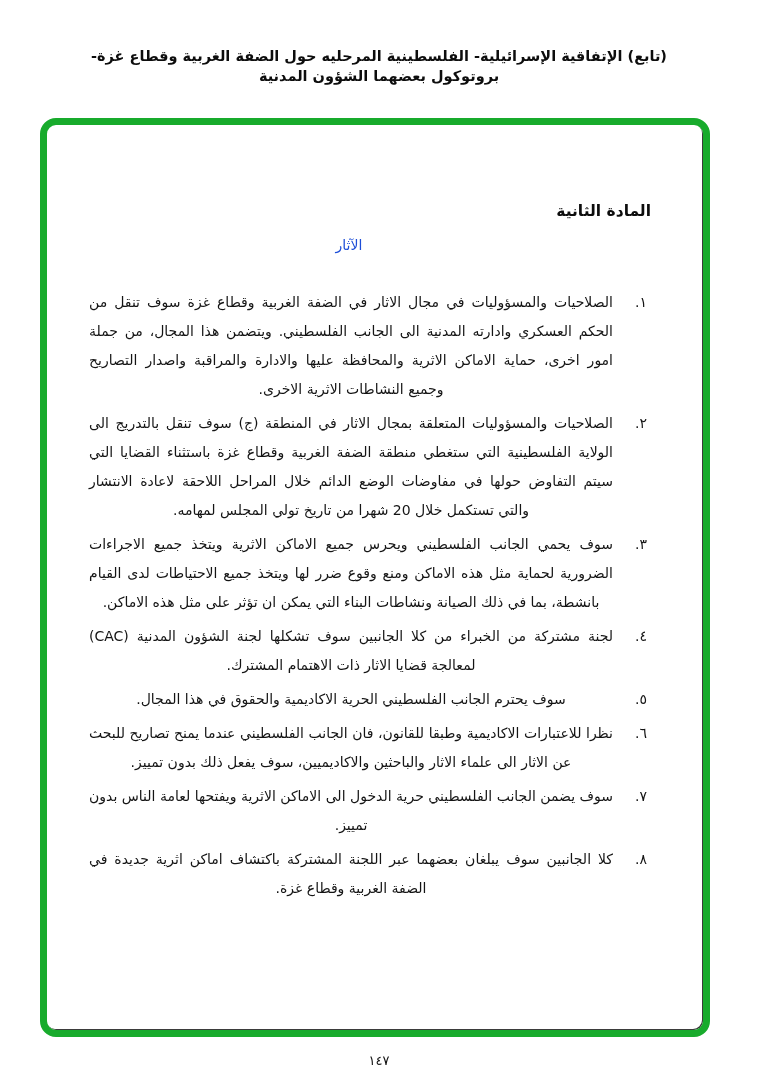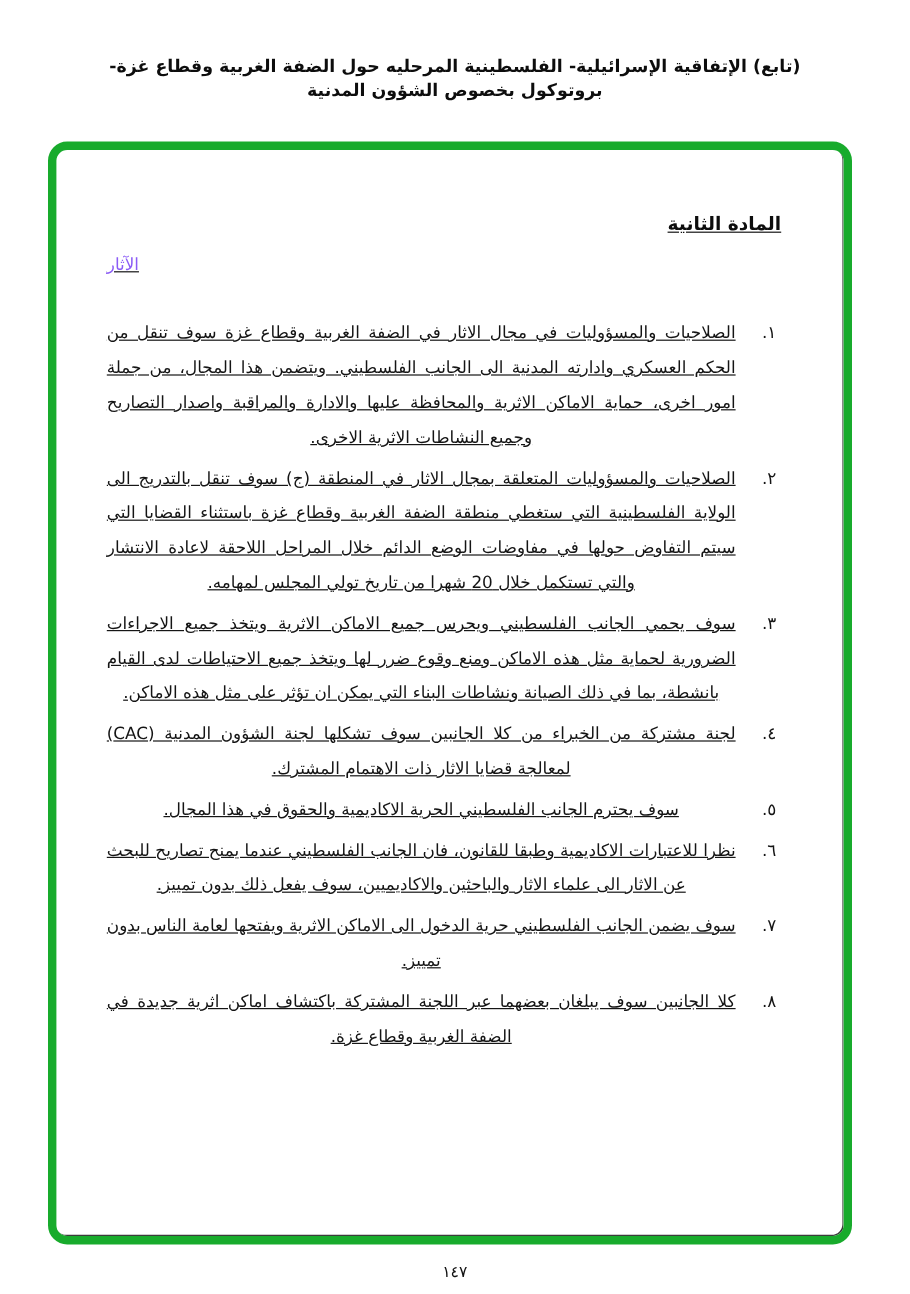--- a/index.html
+++ b/index.html
@@ -19,28 +19,28 @@
     font-size:10.5px;font-weight:bold;margin-top:5px;color:#222;
   }
   .doc-frame{
     position:absolute;left:40px;top:118px;width:670px;height:919px;
     box-sizing:border-box;border:7px solid #18ab2c;border-radius:16px;
     box-shadow:inset -1px -1px 0 rgba(25,25,25,.85);
     background:#fff;
   }
   .doc-content{
     position:absolute;top:0;left:0;right:0;bottom:0;
-    padding:52px 52px 0 42px;direction:rtl;box-sizing:border-box;text-decoration:underline;
+    padding:76px 52px 0 42px;direction:rtl;box-sizing:border-box;
   }
   .article-heading{
     font-size:15.5px;font-weight:bold;text-align:right;color:#0d0d0d;
     line-height:20px;
   }
   .article-subheading{
-    font-size:14px;text-align:left;margin:14px 42px 0 0;color:#8b5cf6;
+    font-size:14px;text-align:center;margin:14px 42px 0 0;color:#1d4ed8;
     line-height:20px;
   }
   .items{margin-top:33px;}
   .item{
     position:relative;padding-right:38px;margin-bottom:5px;
     font-size:14px;line-height:29px;color:#141414;
     text-align:justify;text-align-last:center;
   }
   .item .num{
     position:absolute;right:4px;top:0;text-align:right;
@@ -48,21 +48,21 @@
   }
   .page-number{
     position:absolute;left:0;bottom:10px;width:758px;text-align:center;
     font-size:13px;font-weight:normal;color:#111;direction:rtl;
   }
 </style>
 </head>
 <body>
 
 <div class="page-header">
-  <div class="title">(تابع) الإتفاقية الإسرائيلية- الفلسطينية المرحليه حول الضفة الغربية وقطاع غزة- بروتوكول بخصوص الشؤون المدنية</div>
+  <div class="title">(تابع) الإتفاقية الإسرائيلية- الفلسطينية المرحليه حول الضفة الغربية وقطاع غزة- بروتوكول بعضهما الشؤون المدنية</div>
 </div>
 
 <div class="doc-frame" style="border-color: rgb(24, 171, 44);">
   <div class="doc-content">
     <div class="article-heading">المادة الثانية</div>
     <div class="article-subheading">الآثار</div>
     <div class="items">
         <div class="item">
         <span class="num">١.</span>
         <span>الصلاحيات والمسؤوليات في مجال الاثار في الضفة الغربية وقطاع غزة سوف تنقل من الحكم العسكري وادارته المدنية الى الجانب الفلسطيني. ويتضمن هذا المجال، من جملة امور اخرى، حماية الاماكن الاثرية والمحافظة عليها والادارة والمراقبة واصدار التصاريح وجميع النشاطات الاثرية الاخرى.</span>

